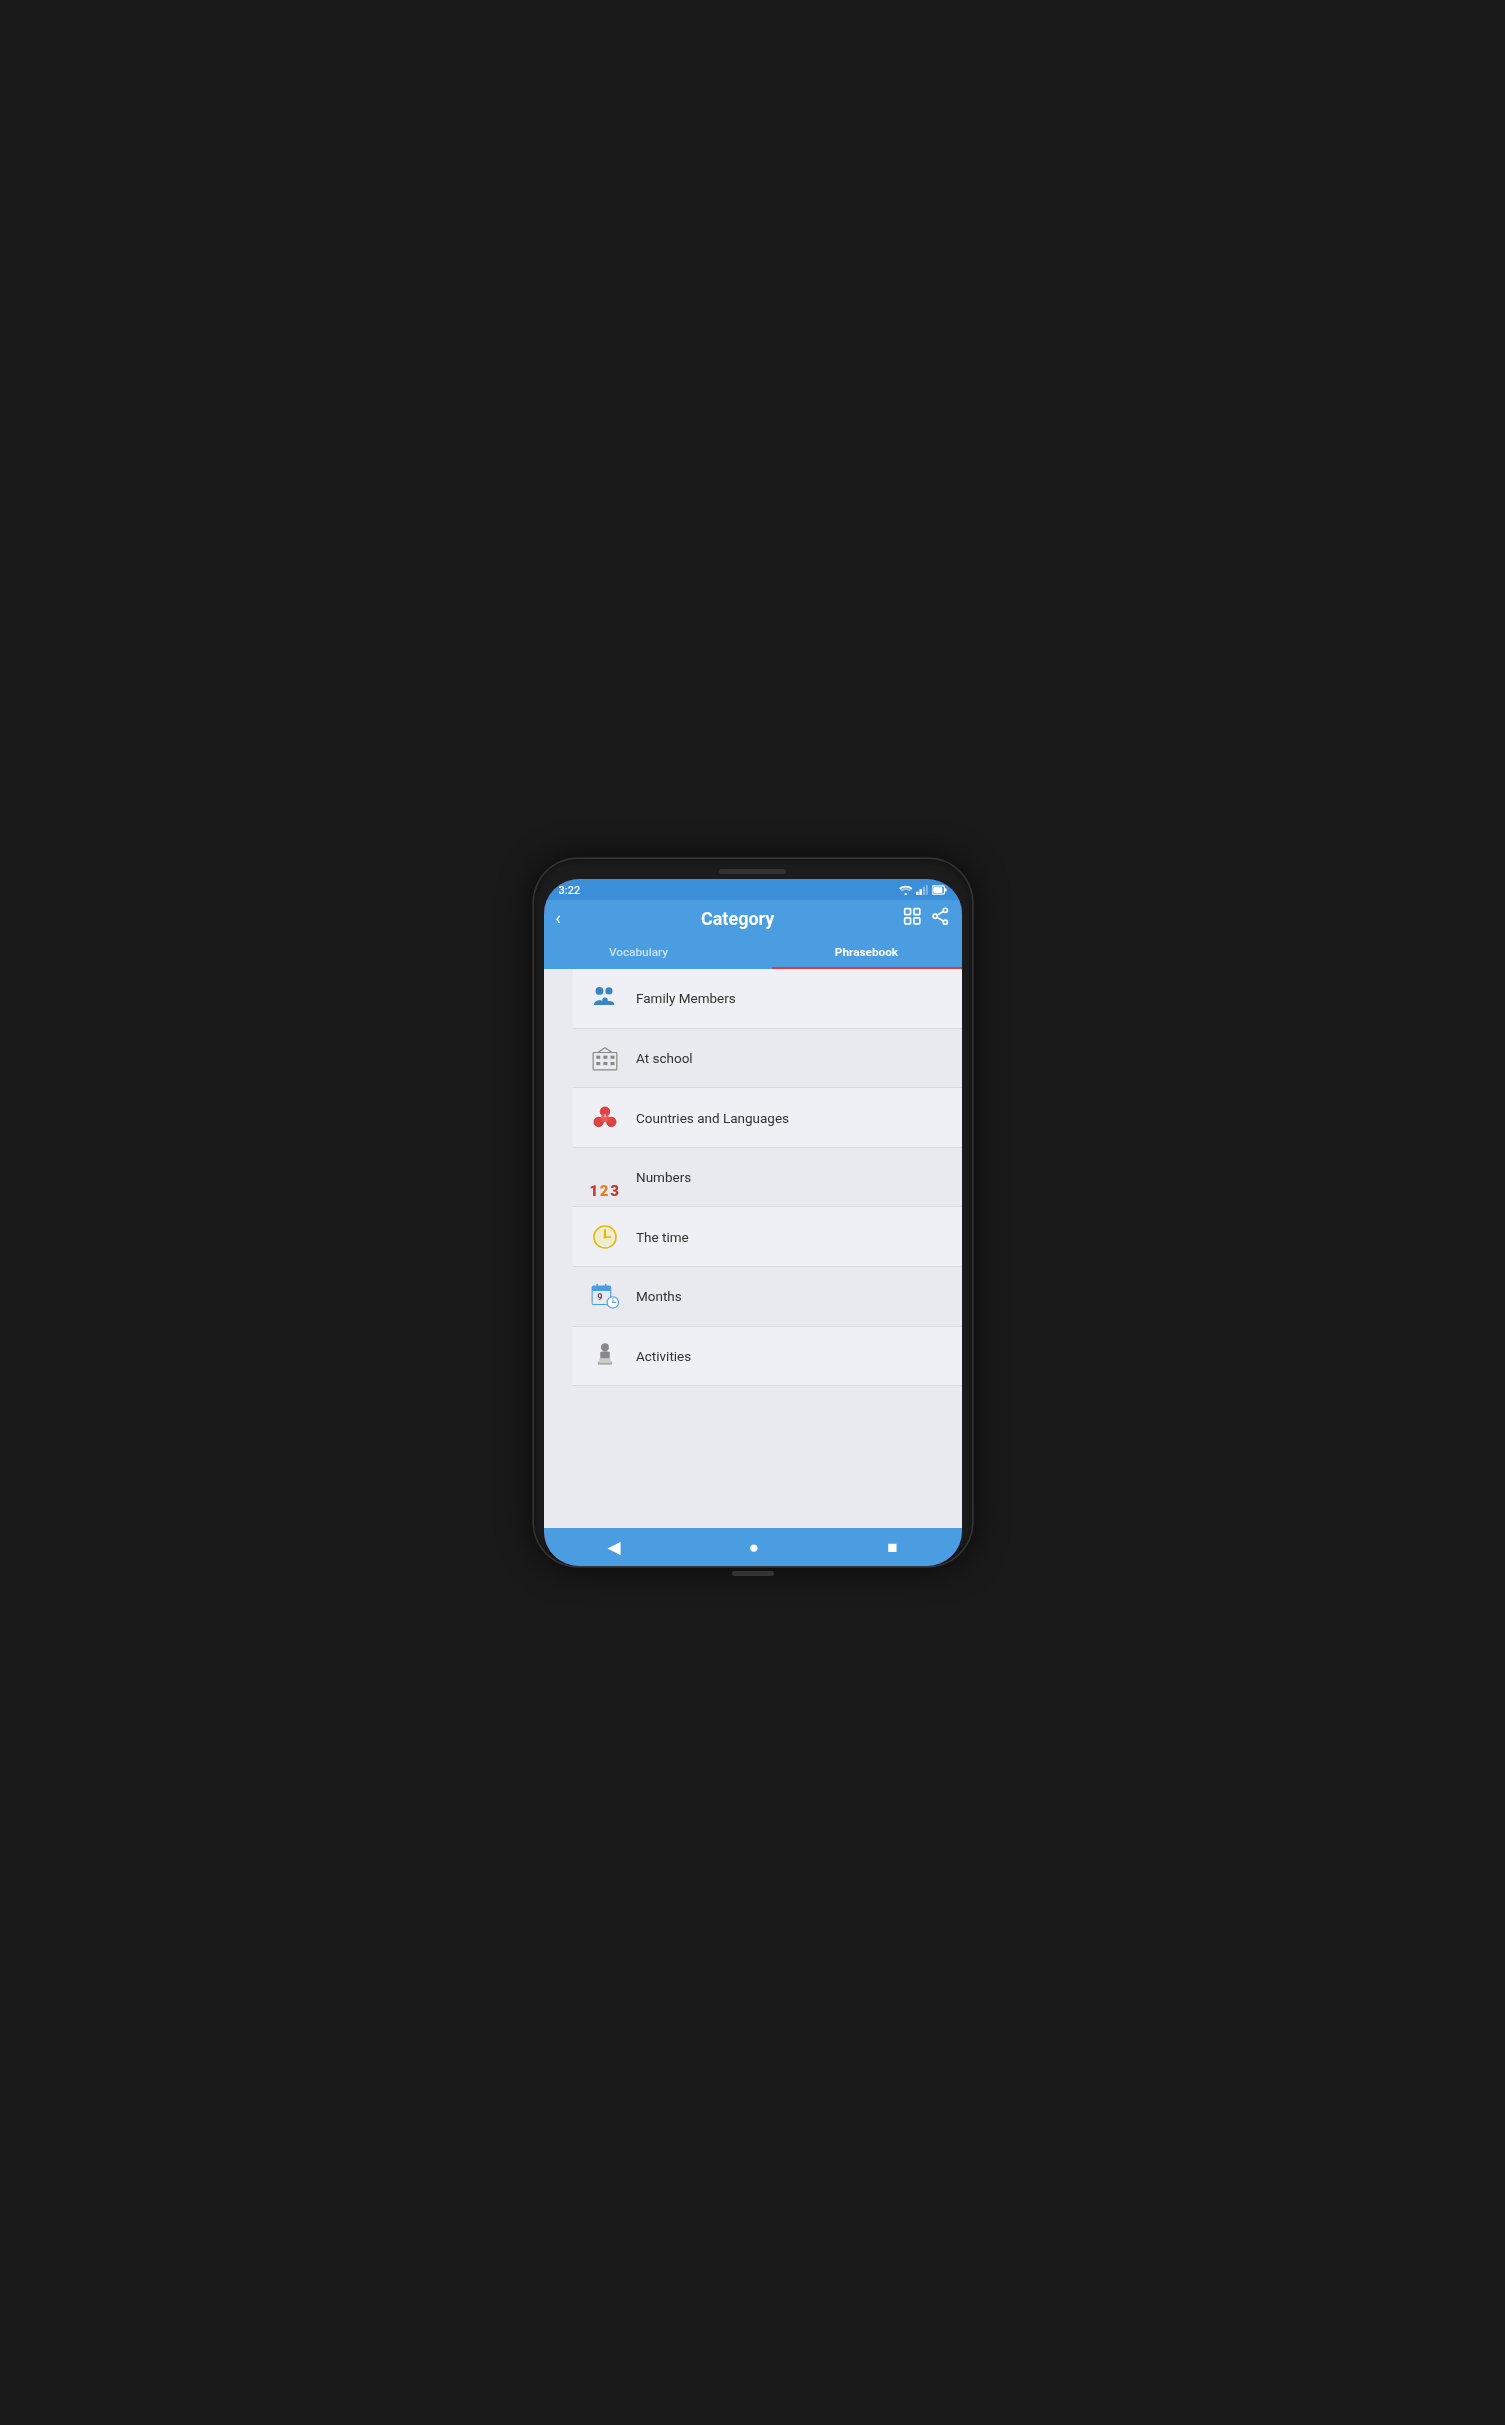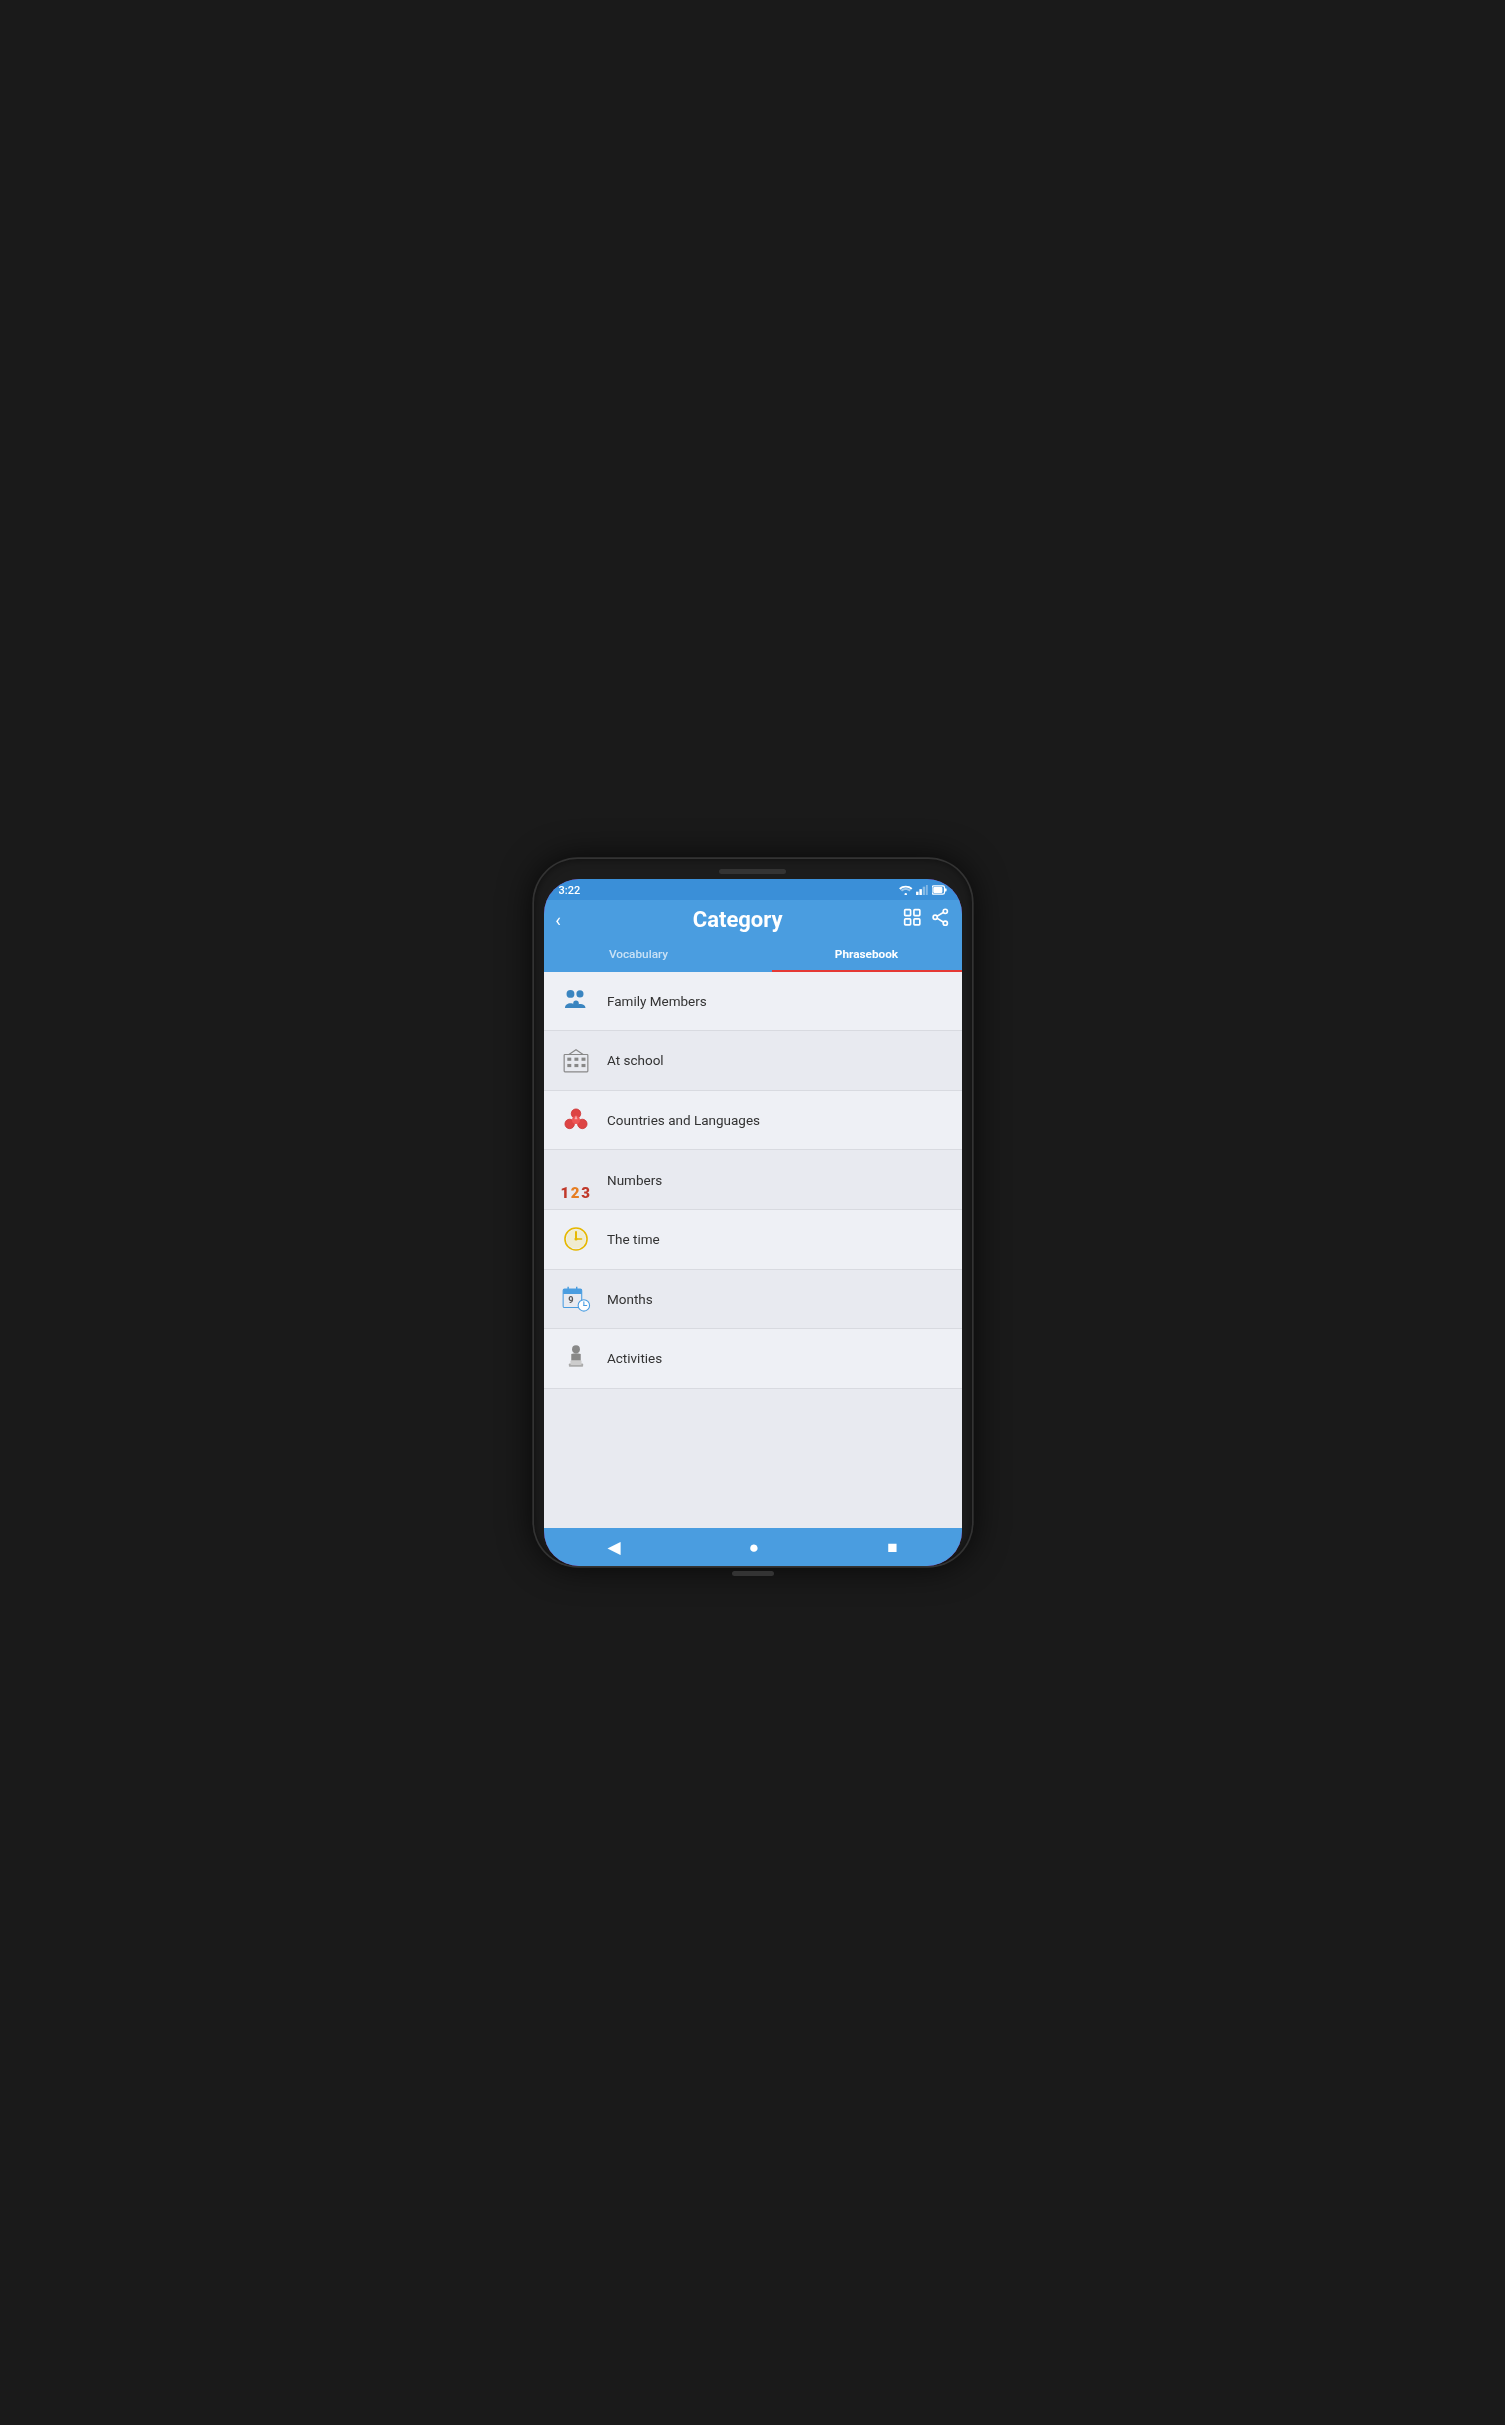--- a/index.html
+++ b/index.html
@@ -65,21 +65,21 @@
       flex-shrink: 0;
     }
     .back-btn {
       color: white;
       font-size: 18.5px;
       margin-right: 11.8px;
       cursor: pointer;
     }
     .top-title {
       color: white;
-      font-size: 22px;
+      font-size: 18px;
       font-weight: bold;
       flex: 1;
       text-align: center;
     }
     .top-icons {
       display: flex;
       gap: 10px;
       align-items: center;
     }
     .top-icon {
@@ -109,20 +109,21 @@
       color: white;
       font-weight: bold;
       border-bottom: 2.5px solid #e53935;
     }
 
     
     .list-container {
       flex: 1;
       overflow-y: auto;
       background: #e8eaf0;
+      padding-left: 29px;
     }
     .list-item {
       display: flex;
       align-items: center;
       background: #eef0f5;
       padding: 11.8px 15px;
       border-bottom: 0.8px solid #d8dae0;
       cursor: pointer;
     }
     .list-item:nth-child(odd) {

